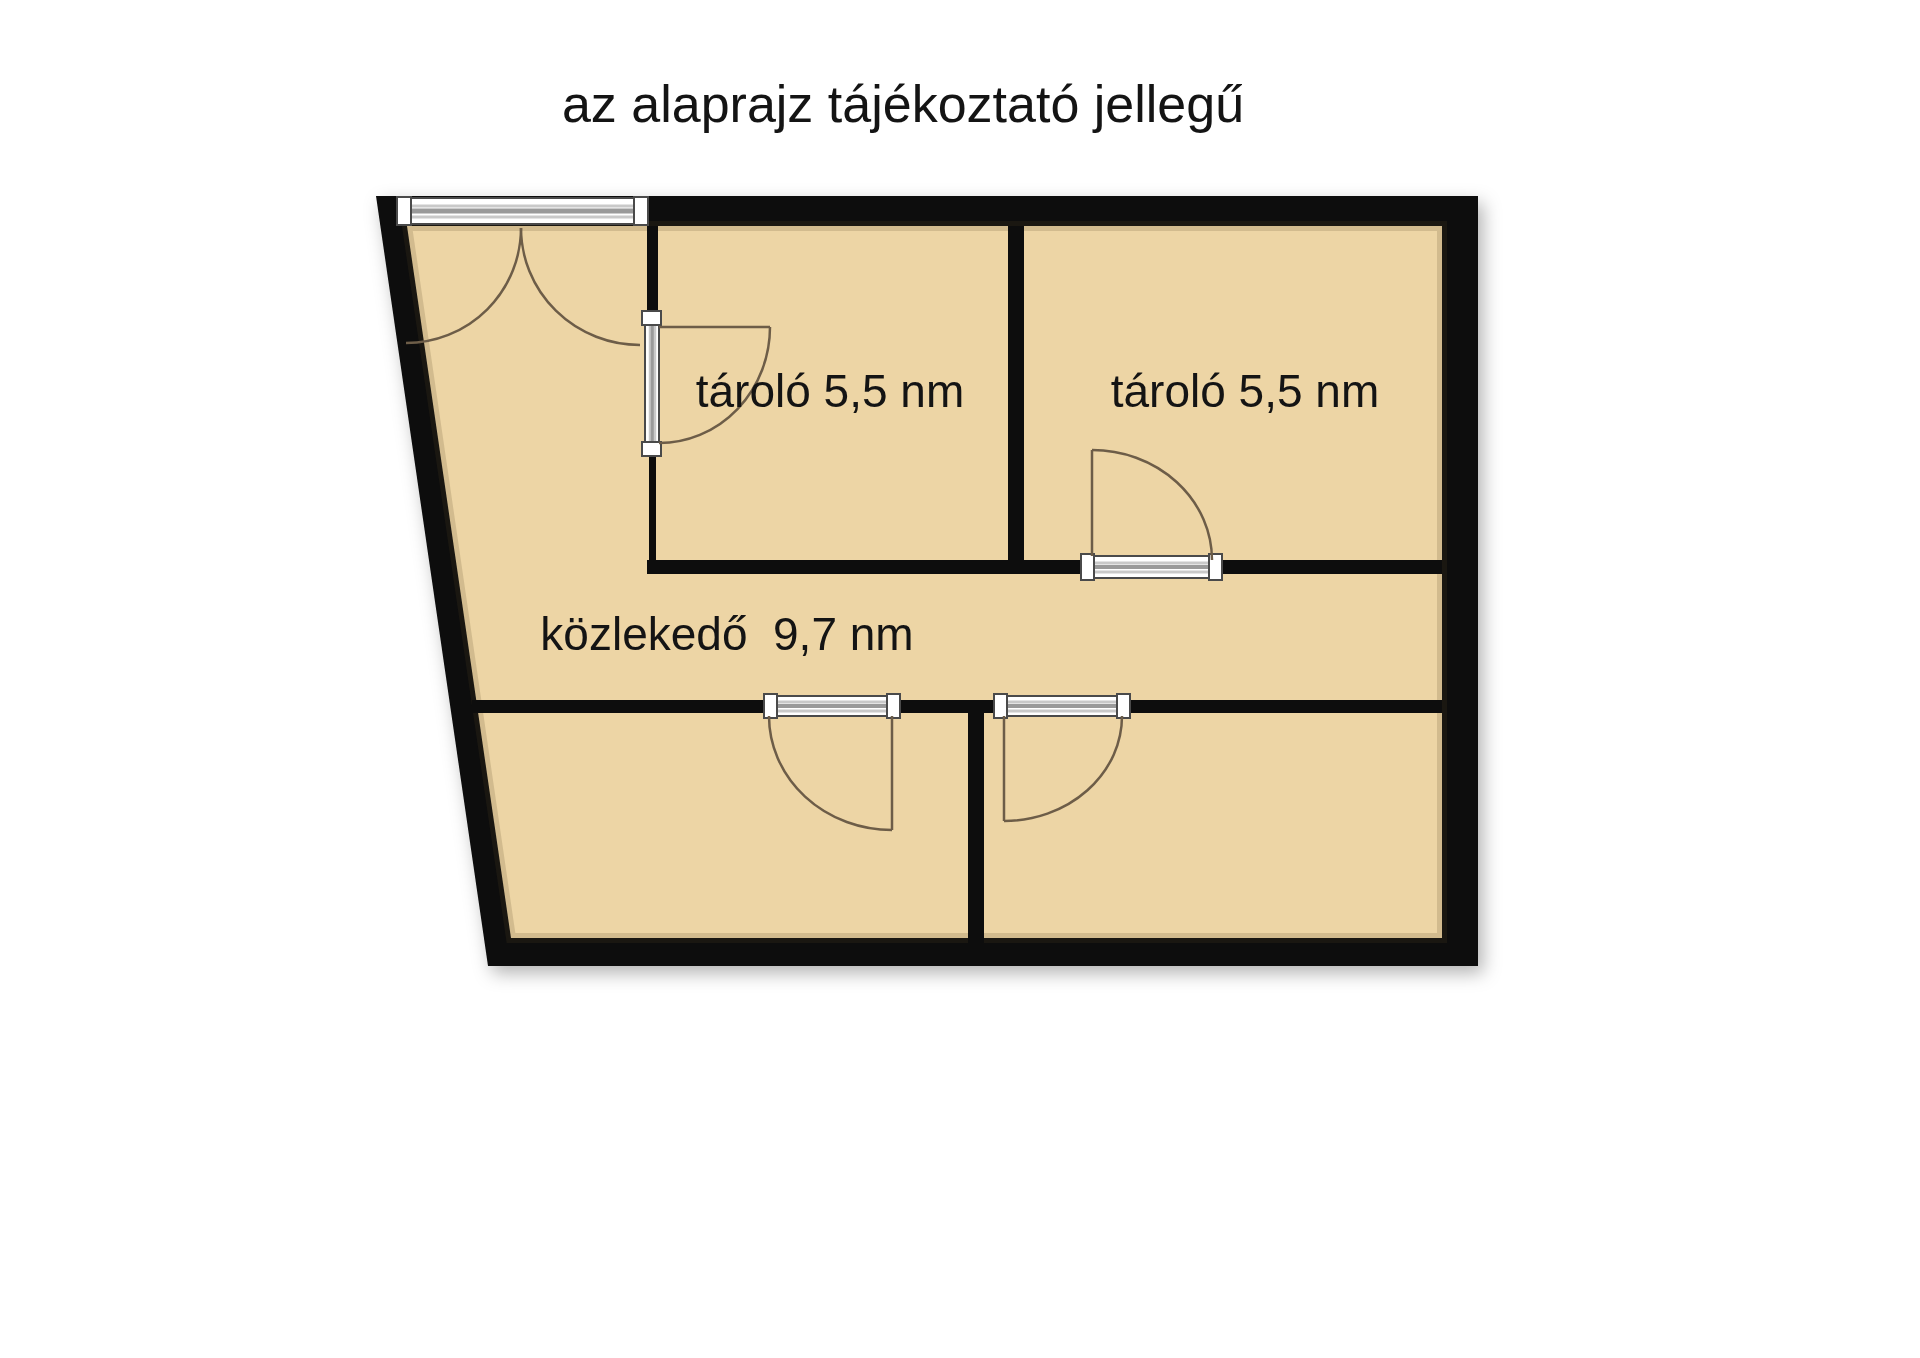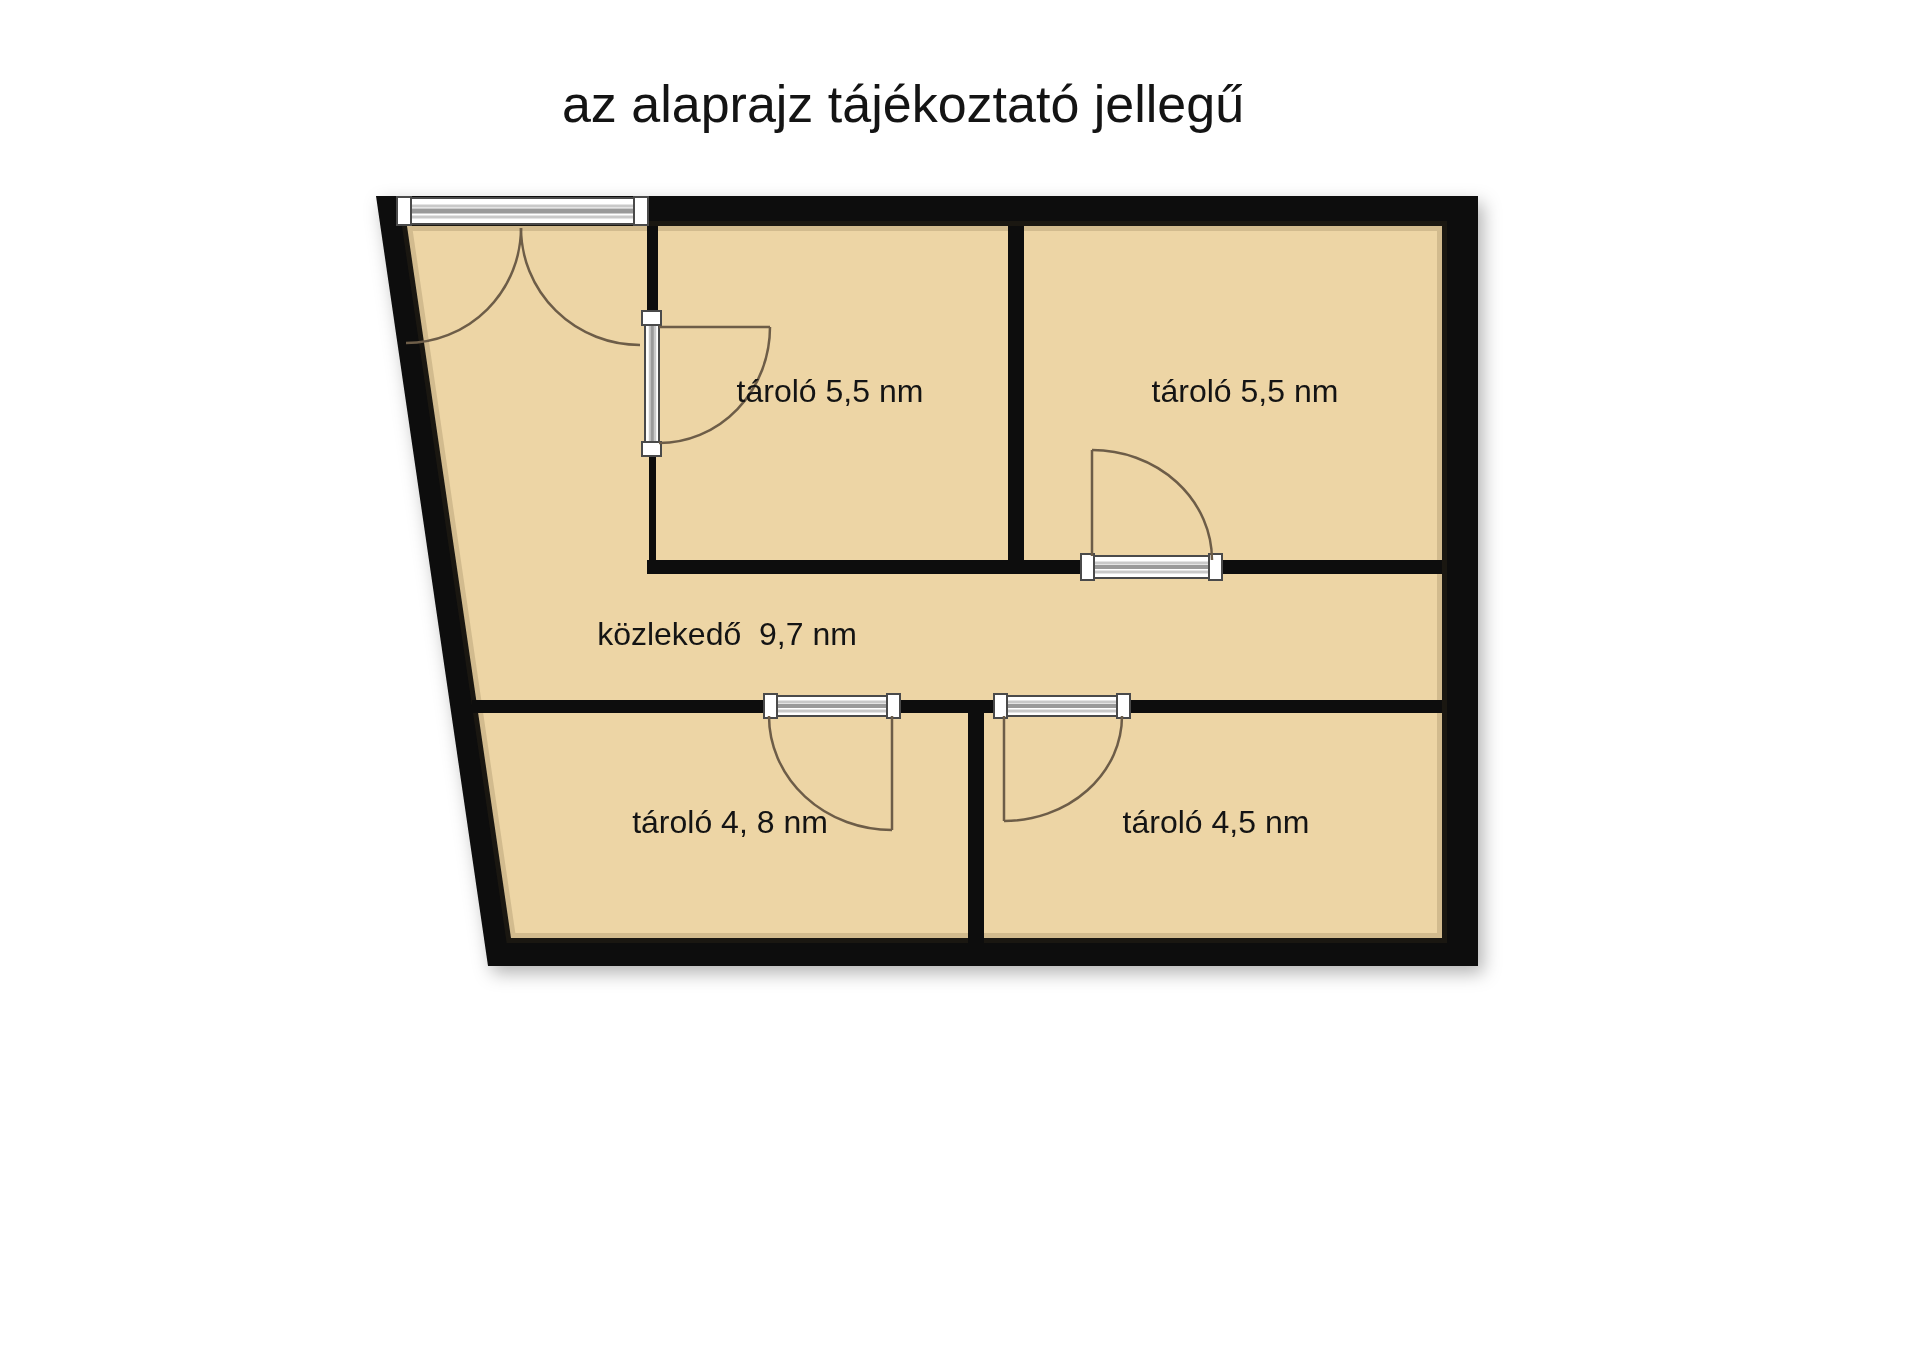--- a/index.html
+++ b/index.html
@@ -29,21 +29,21 @@
     left: 903px;
     top: 74px;
     transform: translateX(-50%);
     font-size: 52px;
     color: #141414;
     white-space: nowrap;
   }
   .room-label {
     position: absolute;
     transform: translate(-50%, -50%);
-    font-size: 32px;
+    font-size: 46px;
     color: #141414;
     white-space: pre;
   }
   .lbl-r1 { left: 830px;  top: 391px; }
   .lbl-r2 { left: 1245px; top: 391px; }
   .lbl-corridor { left: 727px; top: 634px; }
   .lbl-r3 { left: 730px;  top: 822px; }
   .lbl-r4 { left: 1216px; top: 822px; }
 </style>
 </head>
@@ -126,17 +126,15 @@
   </svg>
 
   <div class="plan-title">az alaprajz tájékoztató jellegű</div>
 
   <div class="room-label lbl-r1">tároló 5,5 nm</div>
 
   <div class="room-label lbl-r2">tároló 5,5 nm</div>
 
   <div class="room-label lbl-corridor">közlekedő  9,7 nm</div>
 
-  <div class="room-label lbl-r3">tároló 4, 8 nm</div>
 
-  <div class="room-label lbl-r4">tároló 4,5 nm</div>
 
 </div>
 
 </body></html>

